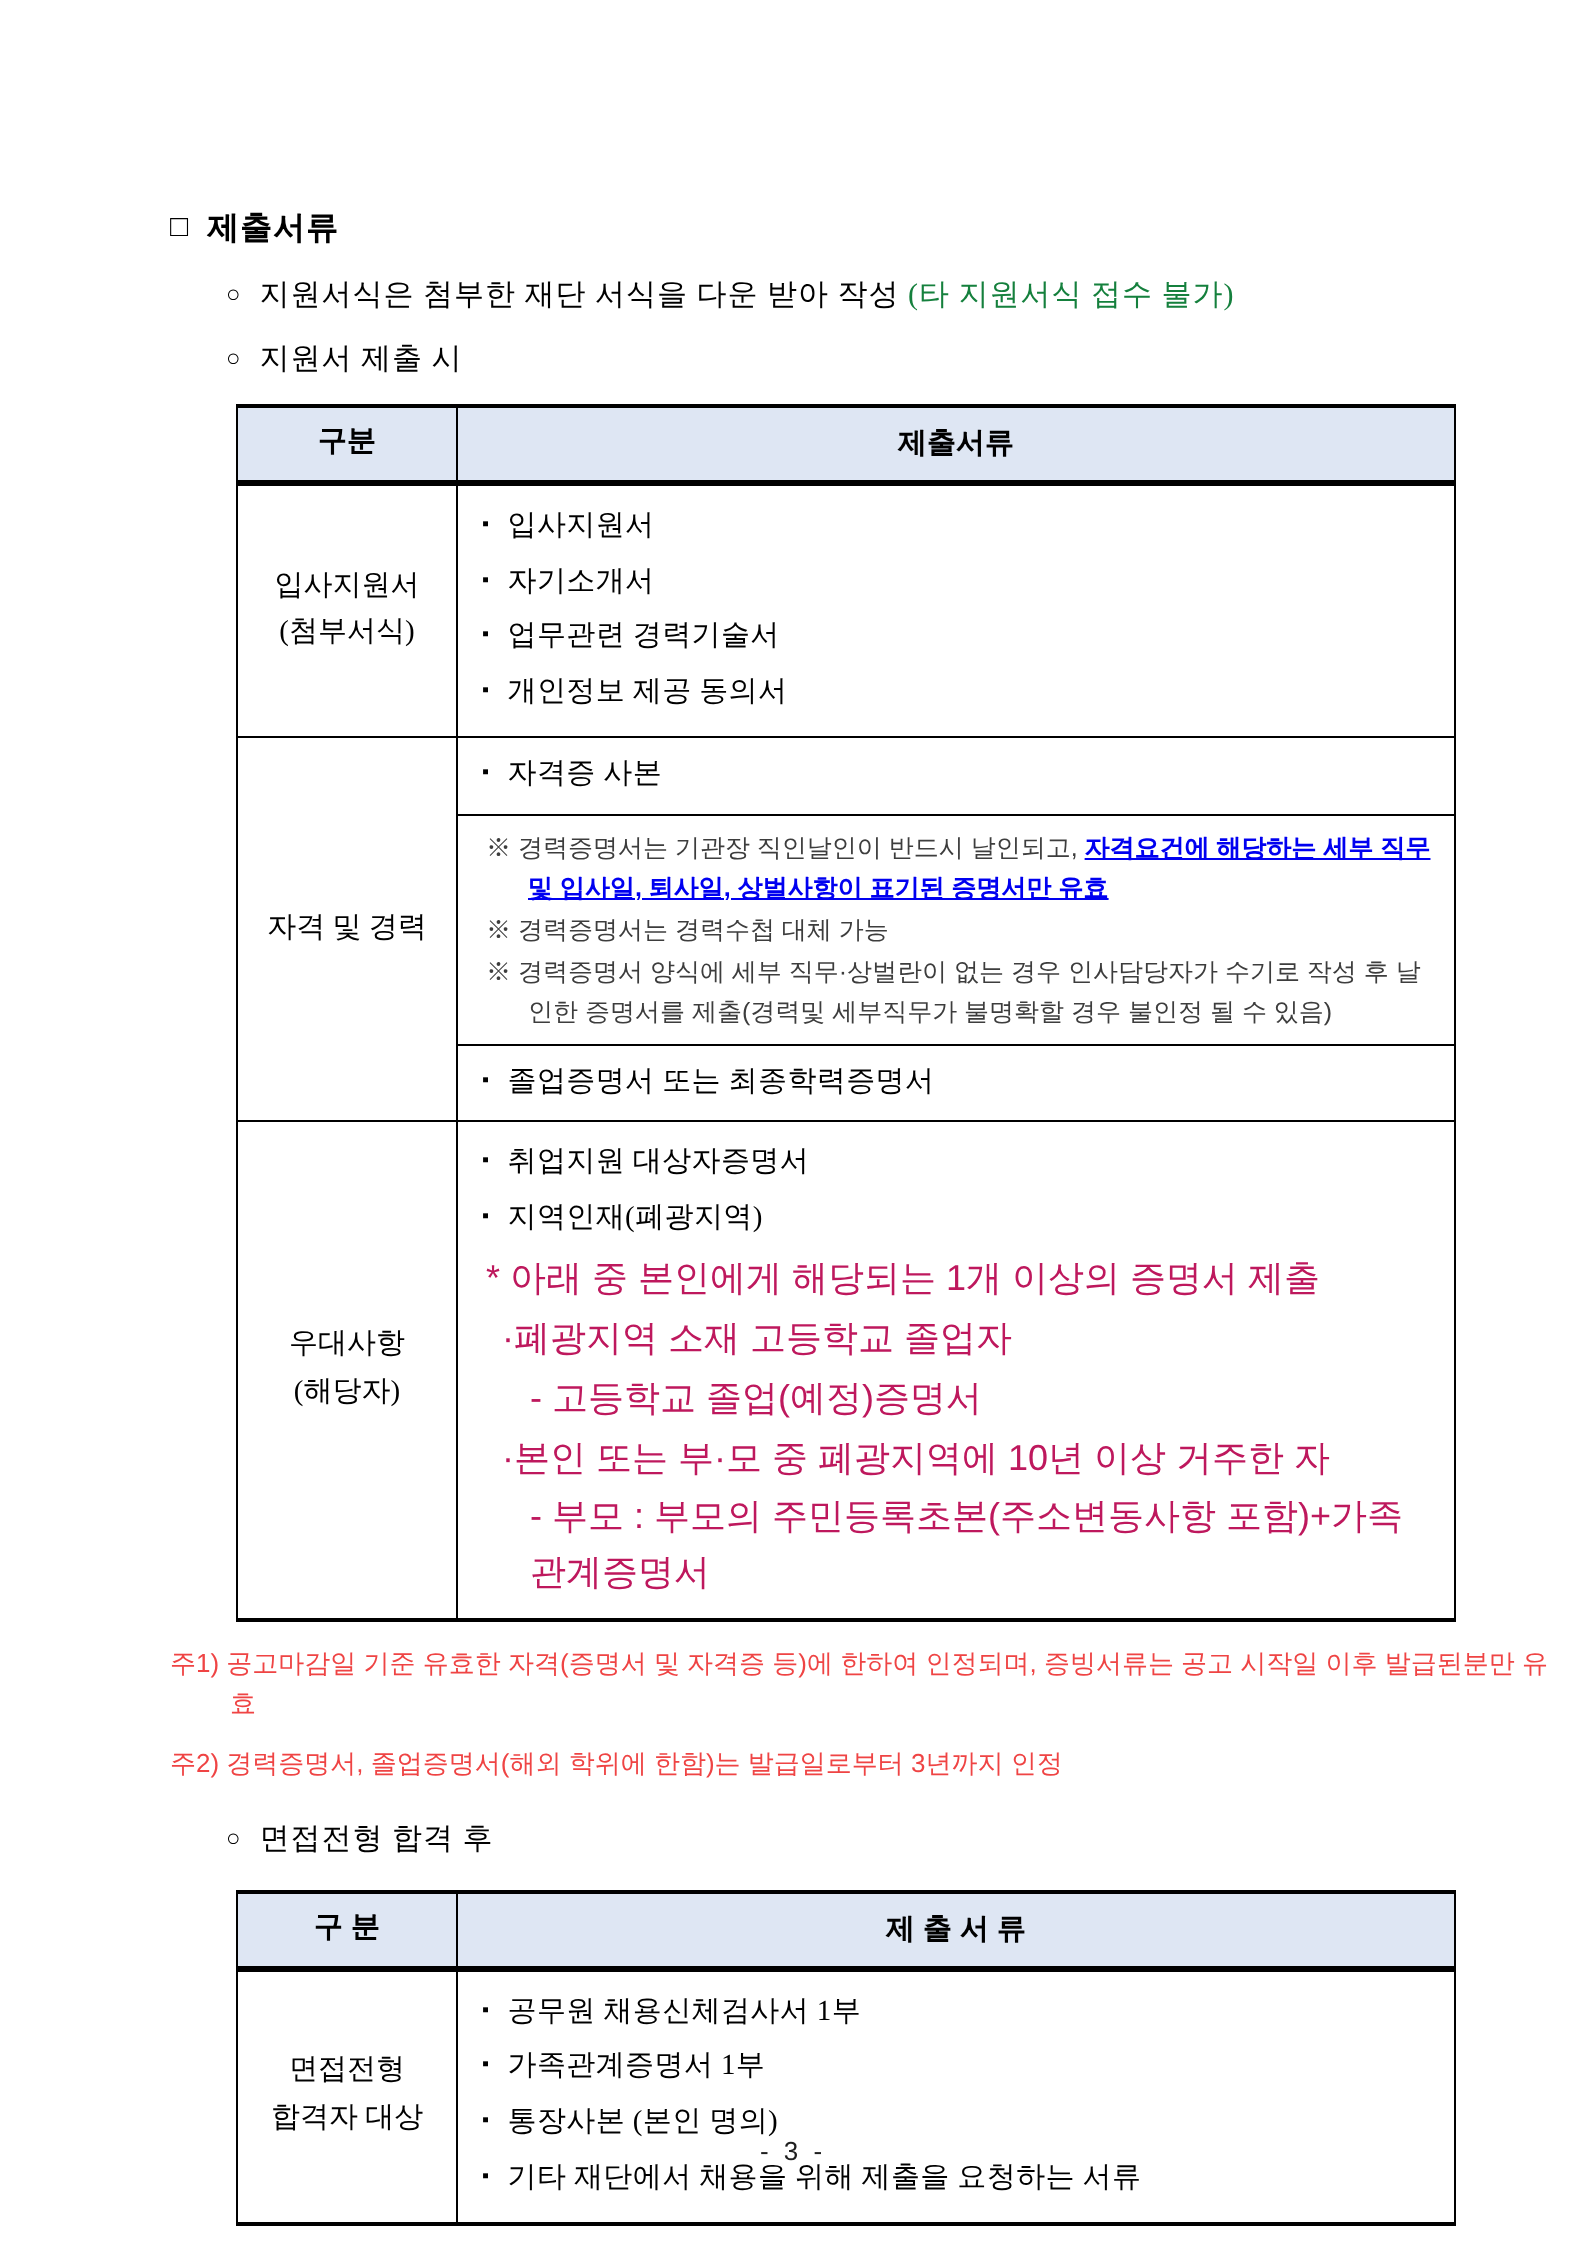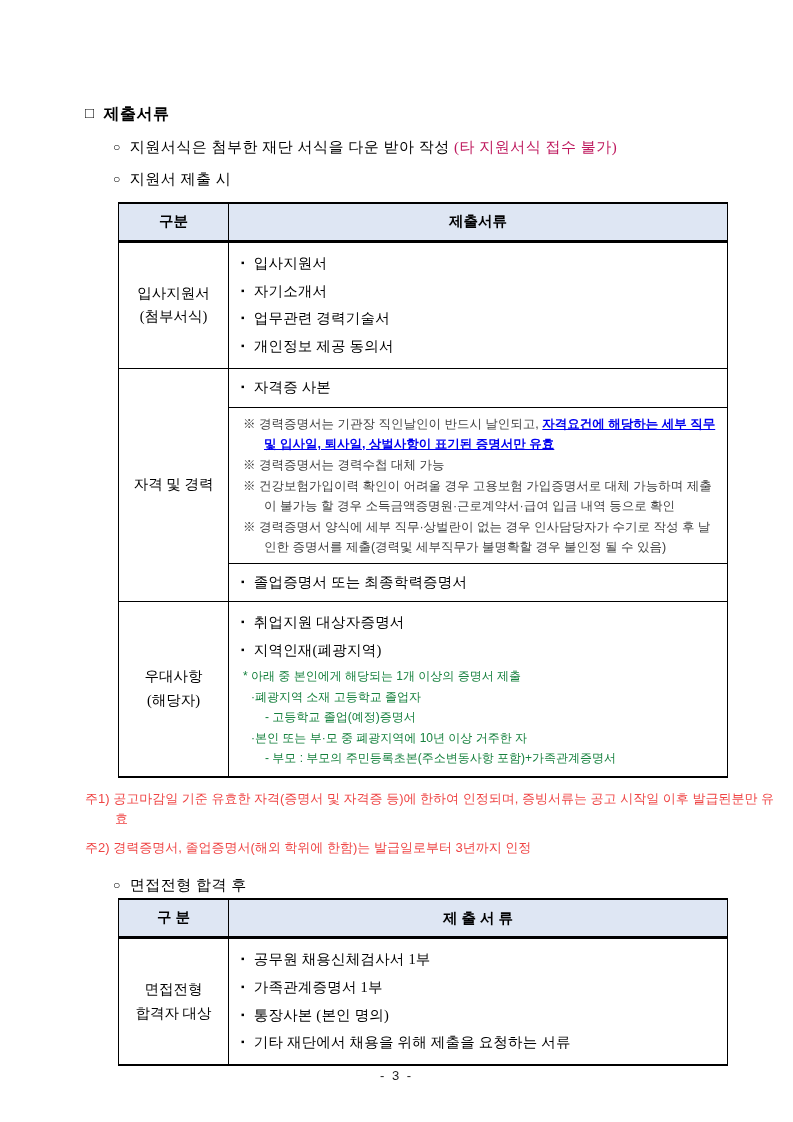--- a/index.html
+++ b/index.html
@@ -11,22 +11,22 @@
     overflow:hidden;
   }
   .page{position:absolute;inset:0;}
   .content{padding:104px 48px 0 85px;}
 
   
   .heading{font-size:16px;font-weight:bold;letter-spacing:.5px;margin-bottom:13px;}
   .heading .sq{font-weight:normal;margin-right:9px;font-size:15px;position:relative;top:-1px;}
   .oline{margin-left:28px;font-size:15px;margin-bottom:13px;letter-spacing:.5px;}
   .oline .o{font-size:12px;margin-right:9px;position:relative;top:-1px;}
-  .red{color:#be185d;}
-  .interview-line{margin-top:18px;margin-bottom:3px;}
+  .red{color:#15803d;}
+  .interview-line{margin-top:18px;margin-bottom:16px;}
 
   
   .tbl{
     margin-left:33px;width:610px;
     border-top:2px solid #000;border-bottom:2px solid #000;
     border-left:1px solid #000;border-right:1px solid #000;
     box-sizing:border-box;
   }
   .row{display:flex;border-bottom:1px solid #000;}
   .row:last-child{border-bottom:none;}
@@ -48,21 +48,21 @@
   .sub{padding:5px 10px 5px 12px;border-bottom:1px solid #000;}
   .sub:last-child{border-bottom:none;}
 
   .note{
     font-family:"Liberation Sans", sans-serif;
     font-size:12.5px;color:#3d3d3d;line-height:1.6;
     padding-left:21px;text-indent:-21px;margin:1px 0 1px 2px;
   }
   .blue{color:#0000f0;font-weight:bold;text-decoration:underline;}
 
-  .snote{font-family:"Liberation Sans", sans-serif;font-size:12px;color:#15803d;line-height:1.55;margin:2px 0 1px 2px;}
+  .snote{font-family:"Liberation Sans", sans-serif;font-size:18px;color:#be185d;line-height:1.55;margin:2px 0 1px 2px;}
   .lvl1{padding-left:8px;}
   .lvl2{padding-left:22px;}
 
   
   .jnote{
     font-family:"Liberation Sans", sans-serif;
     font-size:13px;color:#ef4444;line-height:1.55;
     width:662px;margin-top:9px;
     padding-left:30px;text-indent:-30px;
   }
@@ -115,21 +115,20 @@
         <div class="cl">
           <div>자격 및 경력</div>
         </div>
         <div class="cr">
           <div class="sub">
             <div class="b"><span class="bul">▪</span><span>자격증 사본</span></div>
           </div>
           <div class="sub">
             <div class="note"><span>※ 경력증명서는 기관장 직인날인이 반드시 날인되고, </span><span class="blue">자격요건에 해당하는 세부 직무 및 입사일, 퇴사일, 상벌사항이 표기된 증명서만 유효</span></div>
             <div class="note">※ 경력증명서는 경력수첩 대체 가능</div>
-            <div class="note">※ 건강보험가입이력 확인이 어려울 경우 고용보험 가입증명서로 대체 가능하며 제출이 불가능 할 경우 소득금액증명원·근로계약서·급여 입금 내역 등으로 확인</div>
             <div class="note">※ 경력증명서 양식에 세부 직무·상벌란이 없는 경우 인사담당자가 수기로 작성 후 날인한 증명서를 제출(경력및 세부직무가 불명확할 경우 불인정 될 수 있음)</div>
           </div>
           <div class="sub">
             <div class="b"><span class="bul">▪</span><span>졸업증명서 또는 최종학력증명서</span></div>
           </div>
         </div>
       </div>
 
       <div class="row">
         <div class="cl">

